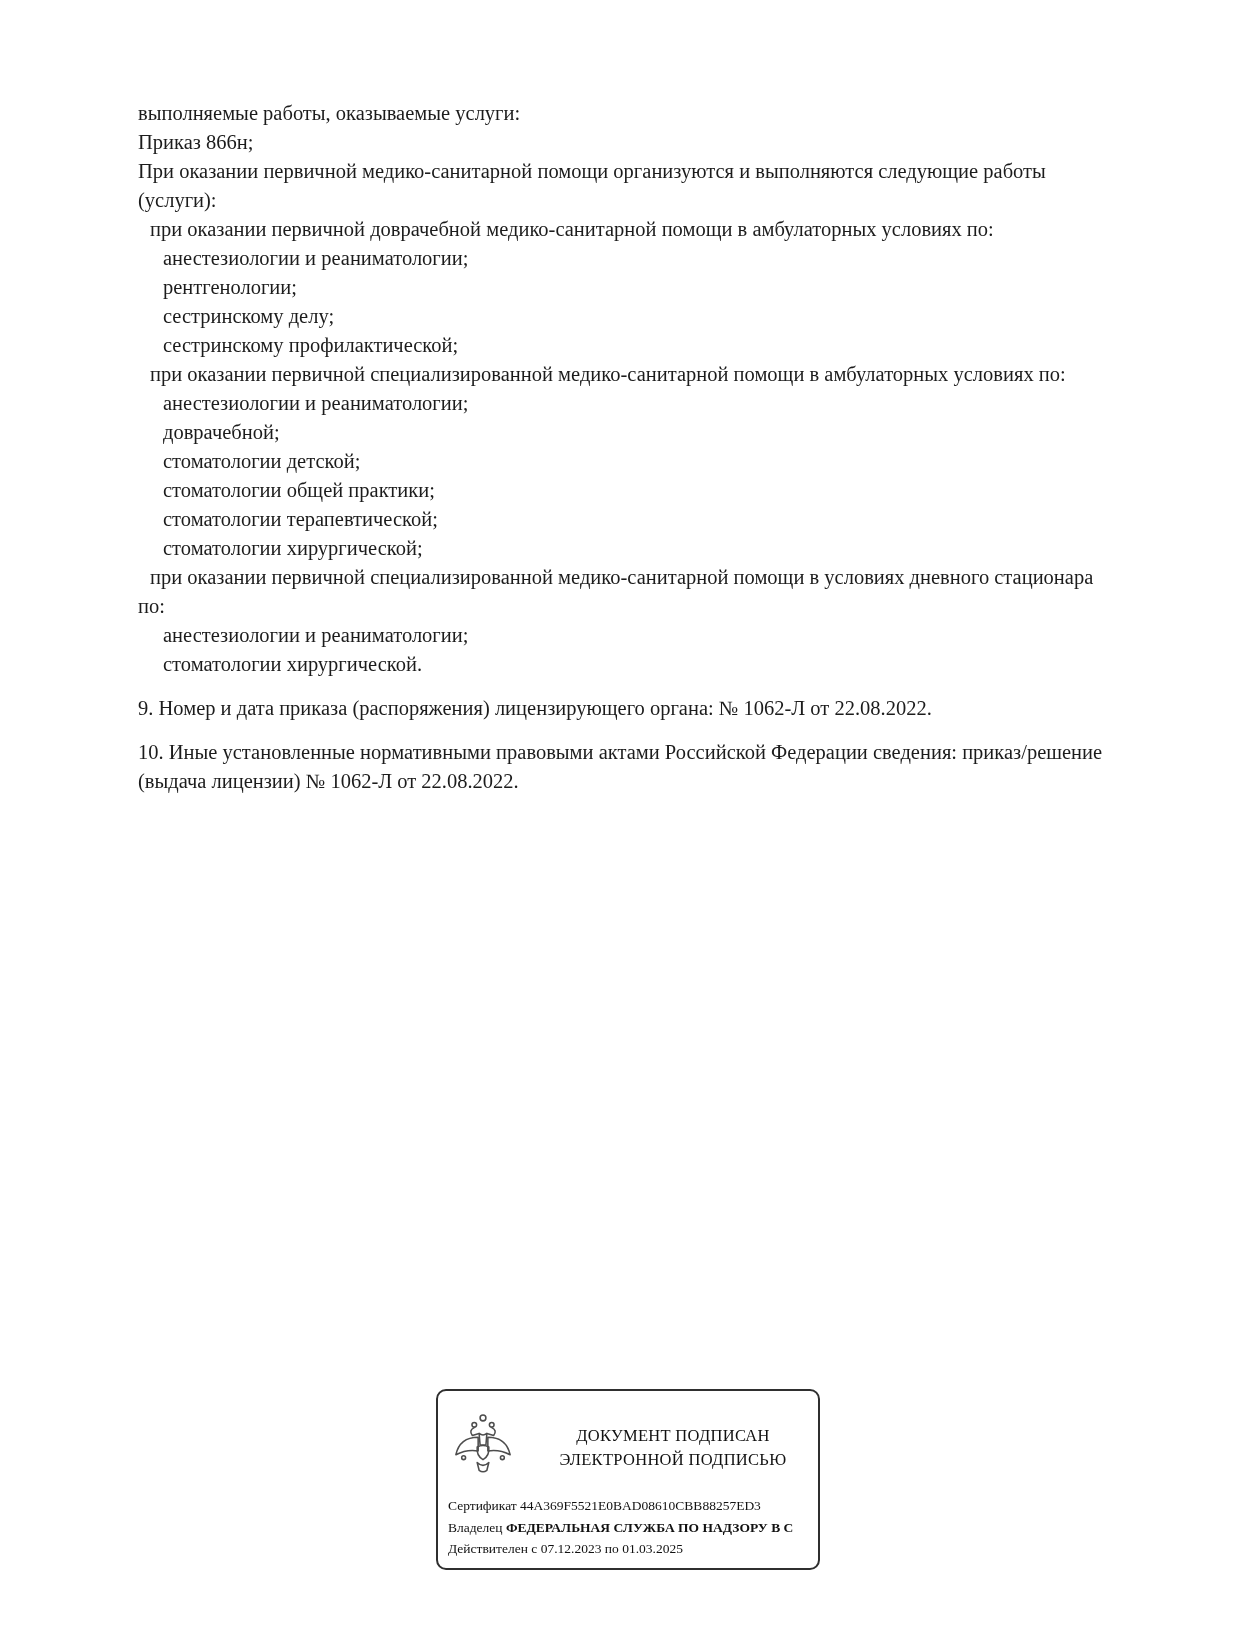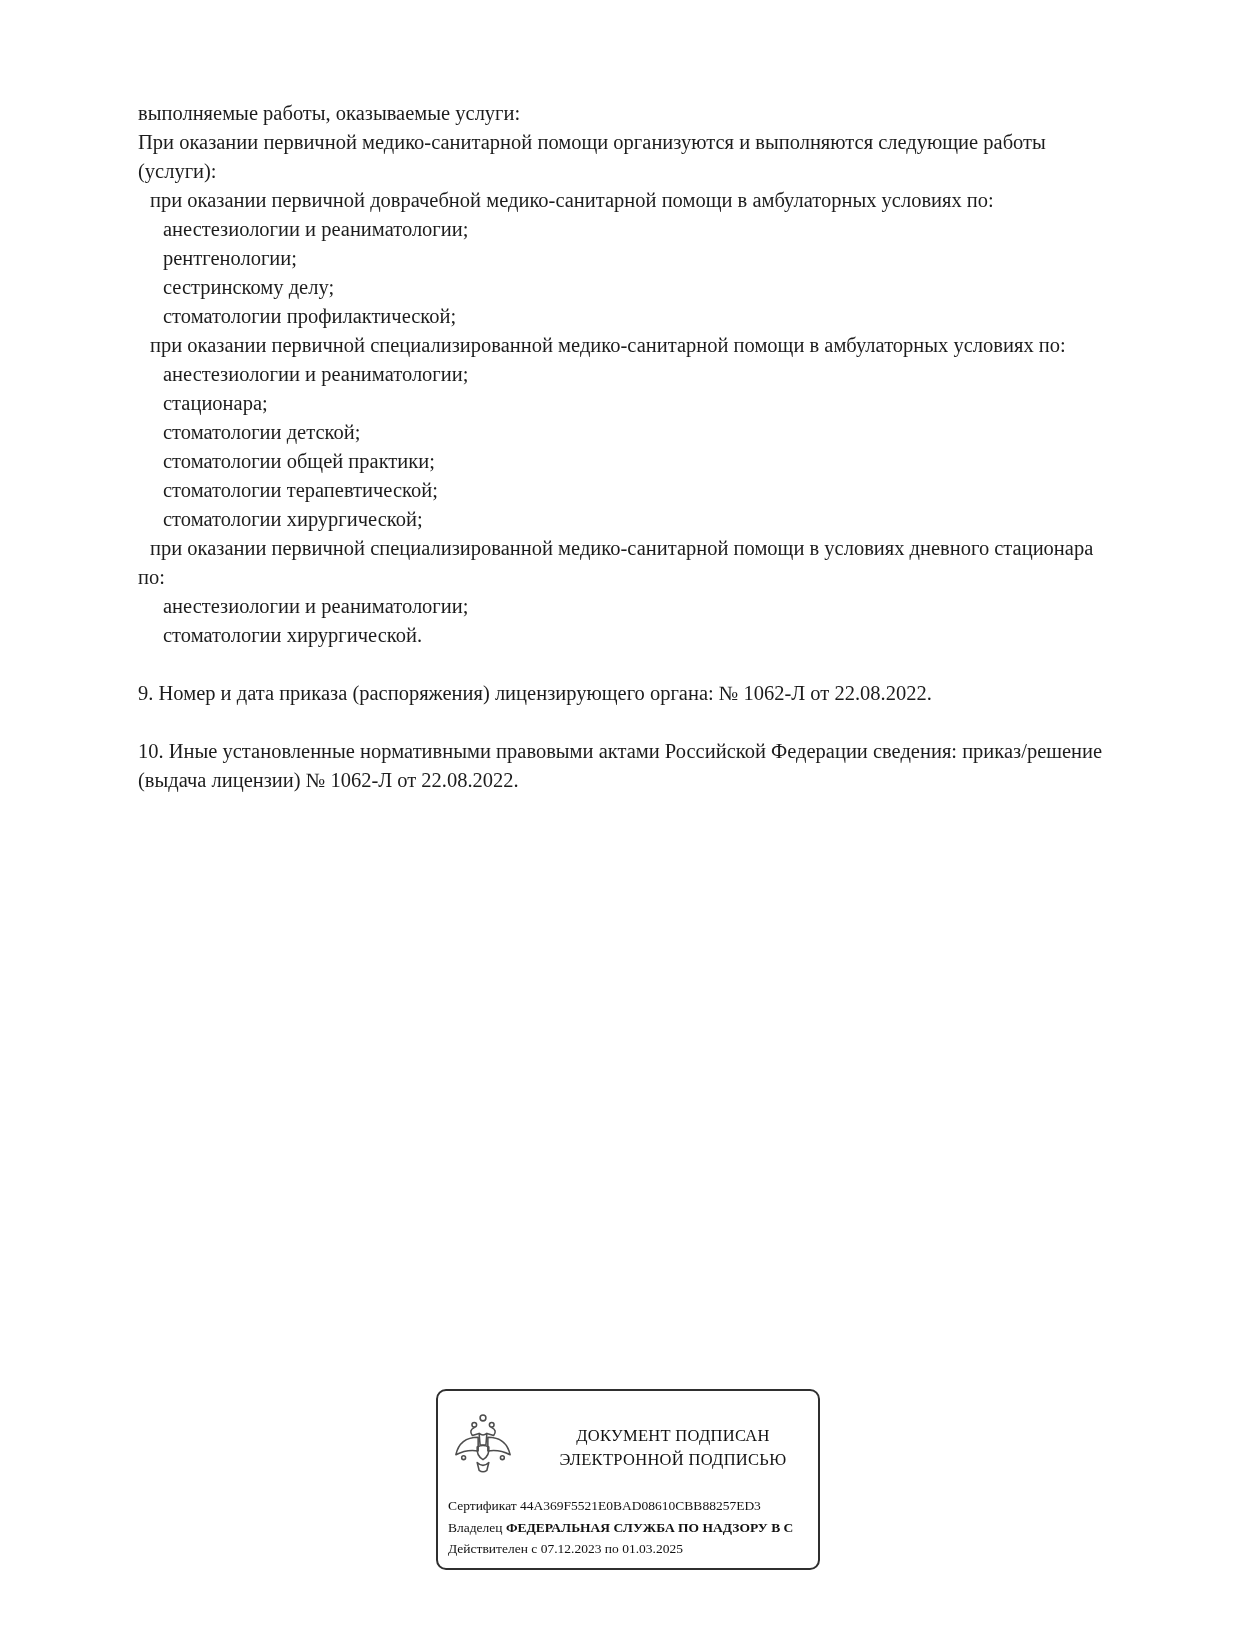--- a/index.html
+++ b/index.html
@@ -15,21 +15,21 @@
 
   .text-block {
     position: absolute;
     left: 138px; top: 99px; width: 977px;
     font-size: 20.5px;
     line-height: 29px;
   }
   p.line { margin: 0; }
   p.sec  { text-indent: 12px; }
   p.item { padding-left: 25px; }
-  p.gap  { margin-top: 29px; }
+  p.gap  { margin-top: 15px; }
 
   .stamp {
     position: absolute;
     left: 436px; top: 1389px;
     width: 384px; height: 181px;
     box-sizing: border-box;
     border: 2px solid #2f2f2f;
     border-radius: 10px;
     background: #ffffff;
     padding: 10px 10px 8px 10px;
@@ -65,31 +65,32 @@
   .stamp-details .detail { white-space: nowrap; overflow: hidden; }
   .stamp-details b { font-weight: bold; }
 </style>
 </head>
 <body>
 
 <main class="page">
 
   <section class="text-block">
     <p class="line">выполняемые работы, оказываемые услуги:</p>
+    <p class="line">Приказ 866н;</p>
     <p class="line">При оказании первичной медико-санитарной помощи организуются и выполняются следующие работы (услуги):</p>
 
     <p class="line sec">при оказании первичной доврачебной медико-санитарной помощи в амбулаторных условиях по:</p>
     <p class="line item">анестезиологии и реаниматологии;</p>
     <p class="line item">рентгенологии;</p>
     <p class="line item">сестринскому делу;</p>
-    <p class="line item">стоматологии профилактической;</p>
+    <p class="line item">сестринскому профилактической;</p>
 
     <p class="line sec">при оказании первичной специализированной медико-санитарной помощи в амбулаторных условиях по:</p>
     <p class="line item">анестезиологии и реаниматологии;</p>
-    <p class="line item">стационара;</p>
+    <p class="line item">доврачебной;</p>
     <p class="line item">стоматологии детской;</p>
     <p class="line item">стоматологии общей практики;</p>
     <p class="line item">стоматологии терапевтической;</p>
     <p class="line item">стоматологии хирургической;</p>
 
     <p class="line sec">при оказании первичной специализированной медико-санитарной помощи в условиях дневного стационара по:</p>
     <p class="line item">анестезиологии и реаниматологии;</p>
     <p class="line item">стоматологии хирургической.</p>
 
     <p class="line gap">9. Номер и дата приказа (распоряжения) лицензирующего органа: № 1062-Л от 22.08.2022.</p>

